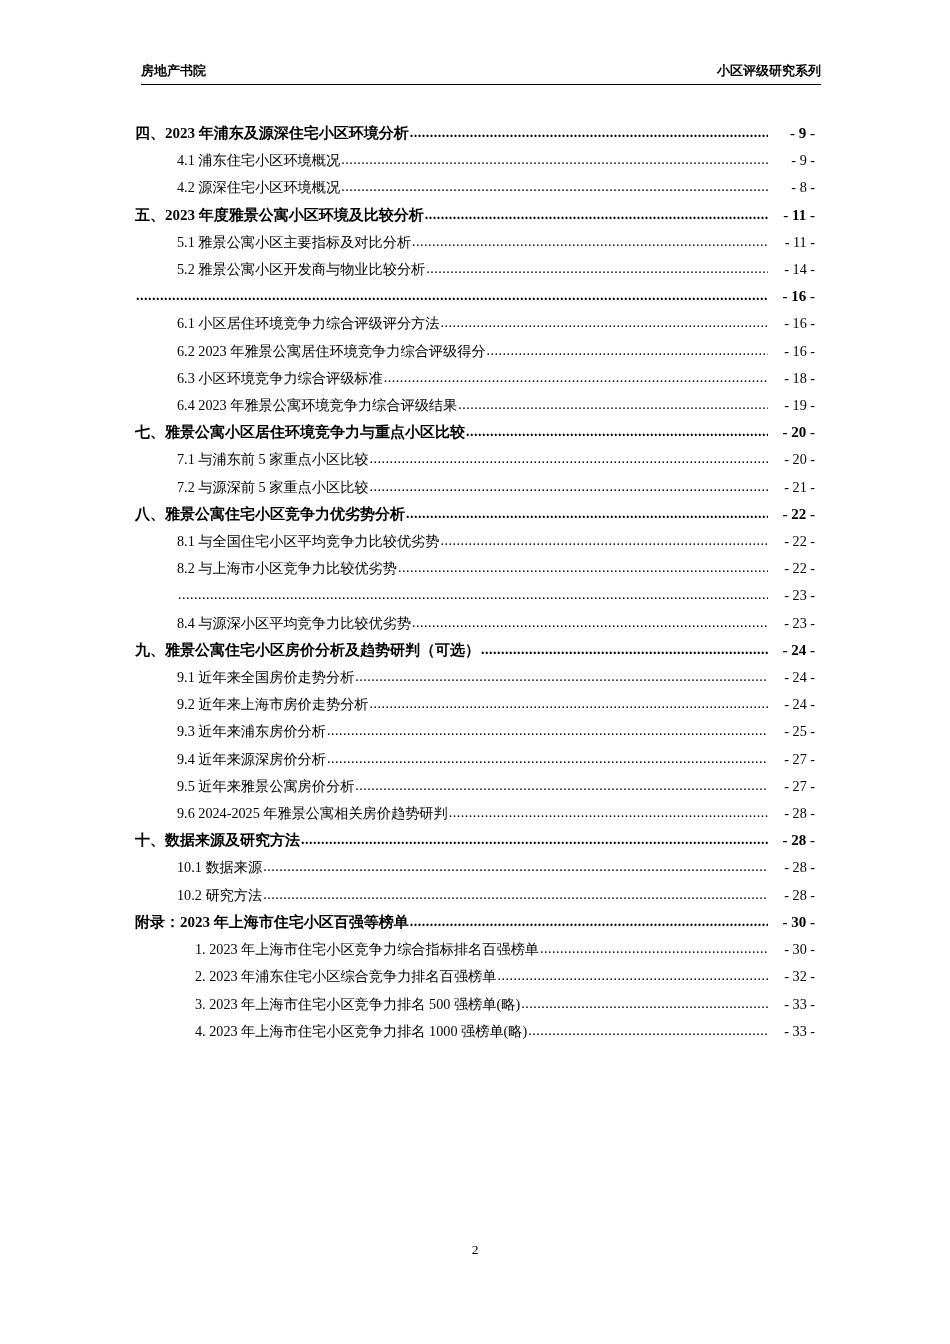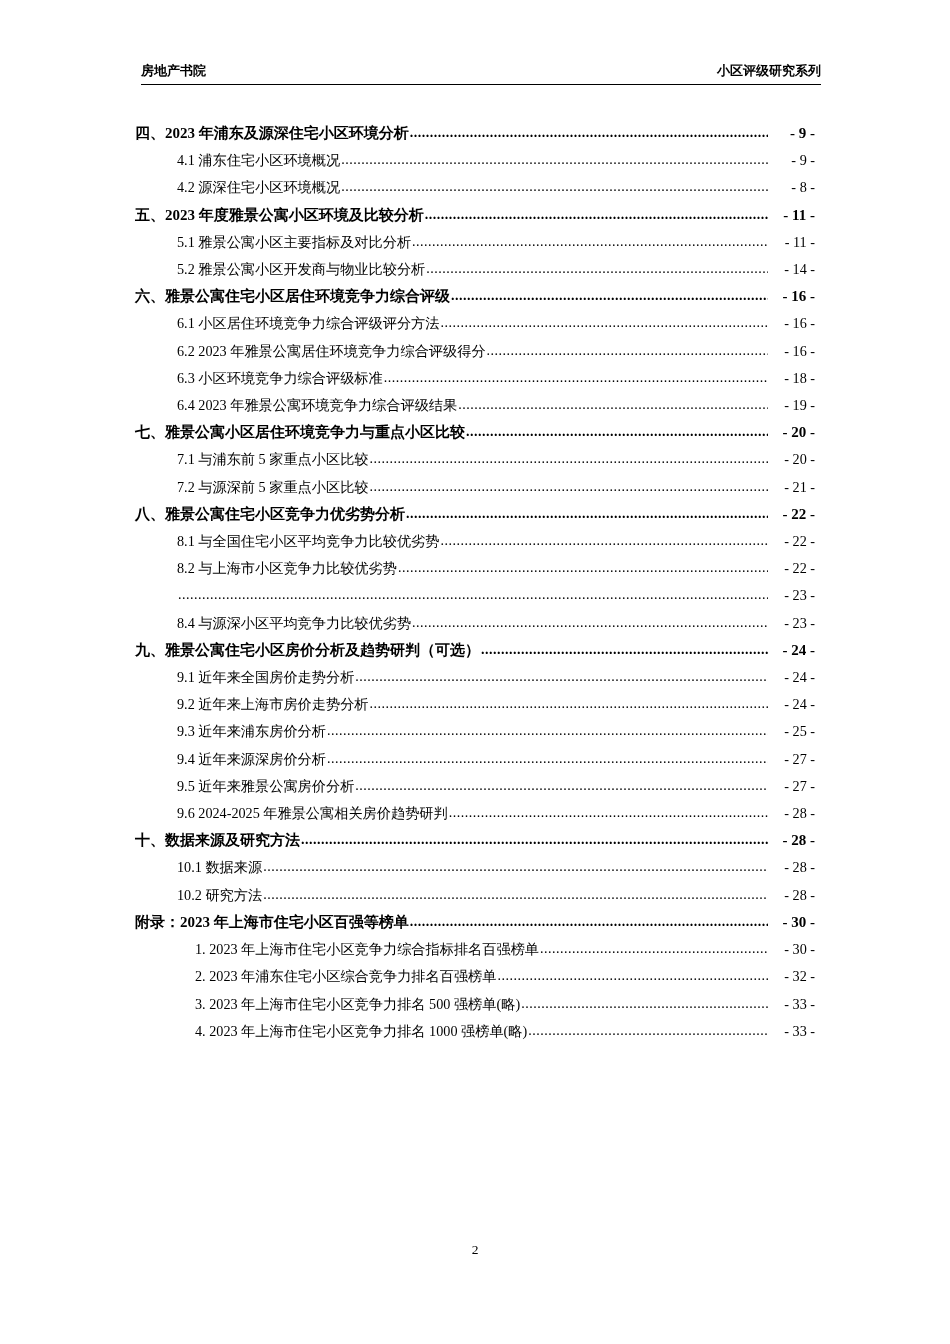--- a/index.html
+++ b/index.html
@@ -135,21 +135,20 @@
         <span class="toc-label">5.1 雅景公寓小区主要指标及对比分析</span>
         <span class="toc-dots">........................................................................................................................................................................................................</span>
         <span class="toc-page">- 11 -</span>
       </div>
       <div class="toc-row lvl2">
         <span class="toc-label">5.2 雅景公寓小区开发商与物业比较分析</span>
         <span class="toc-dots">........................................................................................................................................................................................................</span>
         <span class="toc-page">- 14 -</span>
       </div>
       <div class="toc-row lvl1">
-        <span class="toc-label">六、雅景公寓住宅小区居住环境竞争力综合评级</span>
         <span class="toc-dots">........................................................................................................................................................................................................</span>
         <span class="toc-page">- 16 -</span>
       </div>
       <div class="toc-row lvl2">
         <span class="toc-label">6.1 小区居住环境竞争力综合评级评分方法</span>
         <span class="toc-dots">........................................................................................................................................................................................................</span>
         <span class="toc-page">- 16 -</span>
       </div>
       <div class="toc-row lvl2">
         <span class="toc-label">6.2 2023 年雅景公寓居住环境竞争力综合评级得分</span>

